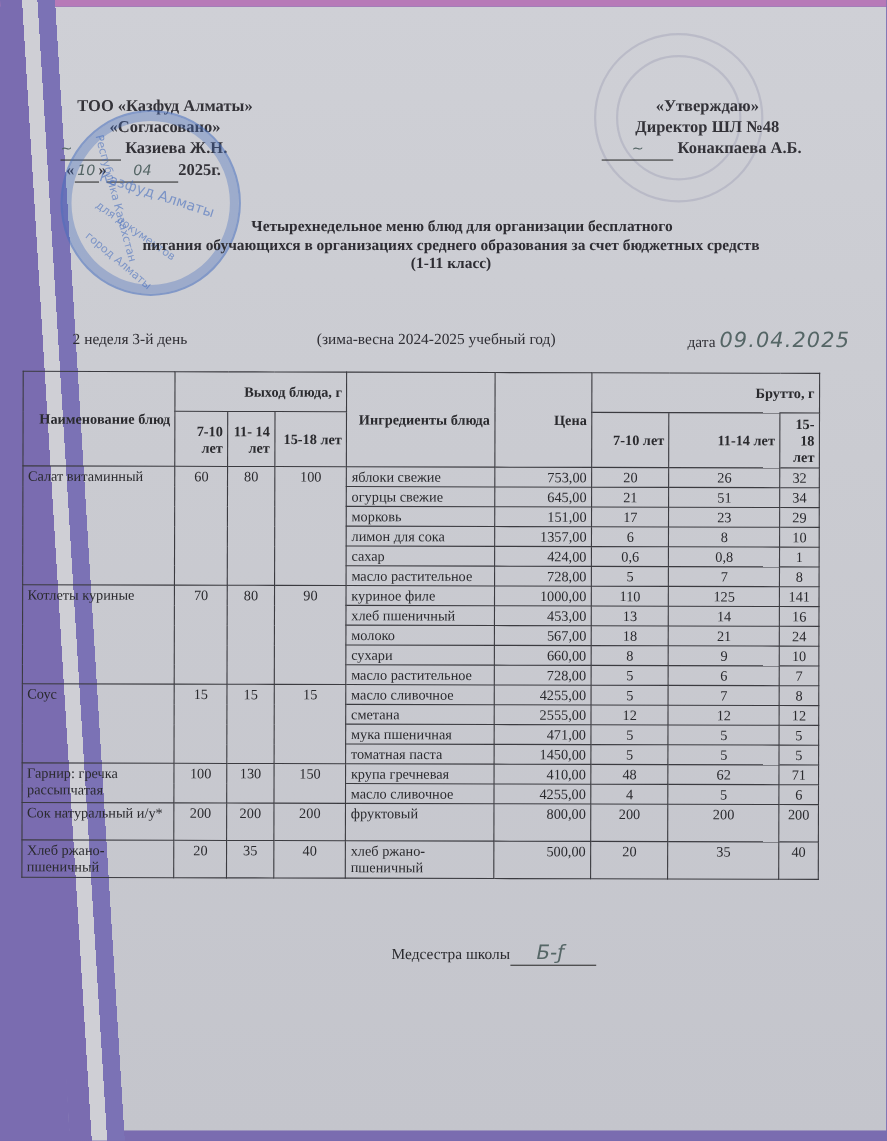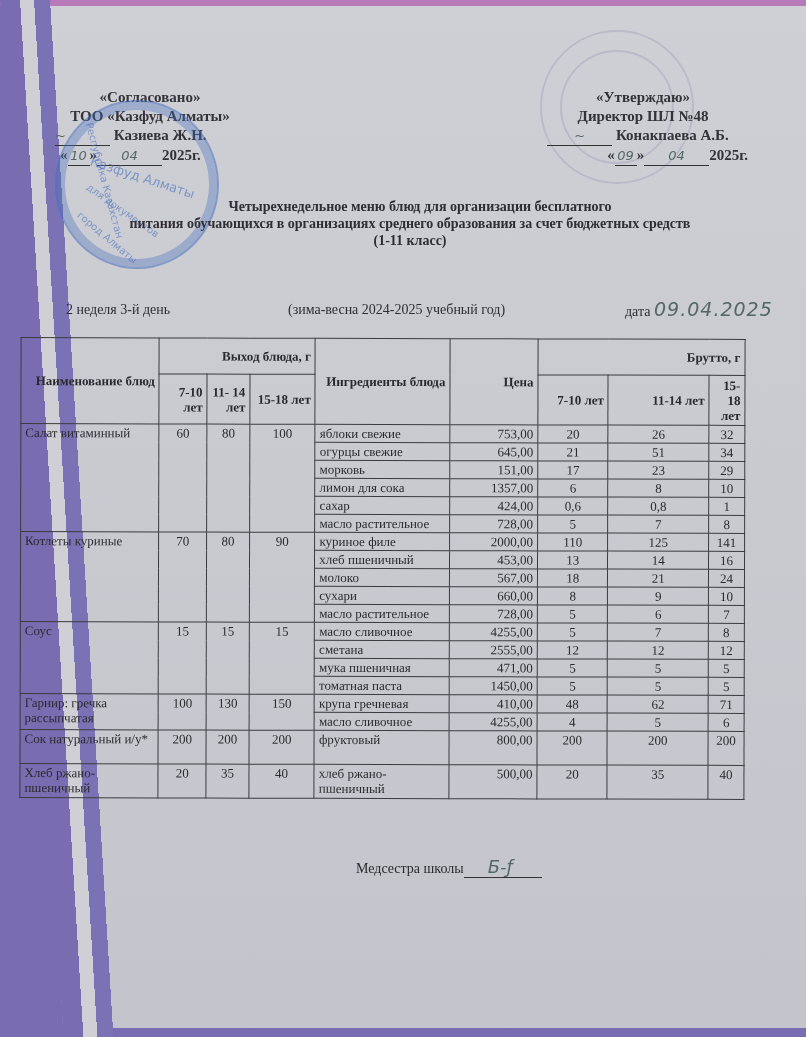--- a/index.html
+++ b/index.html
@@ -51,22 +51,22 @@
 <body>
 
 <div class="top-strip"></div>
 <div class="page"></div>
 <div class="page-left"></div>
 
 <div class="stamp-gray" style="left:540px; top:30px; width:150px; height:150px;"></div>
 <div class="stamp-gray" style="left:560px; top:50px; width:110px; height:110px;"></div>
 
 <div class="abs hdr" style="left:40px; top:88px; width:220px;">
+  <div>ТОО «Казфуд Алматы»</div>
   <div>«Согласовано»</div>
-  <div>ТОО «Казфуд Алматы»</div>
   <div style="text-align:left; padding-left:15px;">
     <span class="sig-line" style="width:55px;"><span class="hand" style="font-size:13px;">~</span></span>
     <span>Казиева Ж.Н.</span>
   </div>
   <div style="text-align:left; padding-left:20px;">
     «<span class="sig-line hand" style="width:22px; font-size:13px; text-align:center;">10</span>»<span class="sig-line hand" style="width:65px; font-size:13px; text-align:center;">04</span><span>2025г.</span>
   </div>
 </div>
 
 <div class="stamp" style="left:55px; top:100px; width:160px; height:165px;"></div>
@@ -74,23 +74,20 @@
 <div class="stamp-text" style="left:80px; top:205px; transform:rotate(35deg); font-size:10px;">для документов</div>
 <div class="stamp-text" style="left:70px; top:232px; transform:rotate(40deg); font-size:10px;">город Алматы</div>
 <div class="stamp-text" style="left:45px; top:175px; transform:rotate(75deg); font-size:10px;">Республика Казахстан</div>
 
 <div class="abs hdr" style="left:528px; top:88px; width:220px;">
   <div style="padding-left:10px;">«Утверждаю»</div>
   <div style="padding-left:10px;">Директор ШЛ №48</div>
   <div style="text-align:center;">
     <span class="sig-line" style="width:65px;"><span class="hand" style="font-size:13px;">~</span></span>
     <span>Конакпаева А.Б.</span>
-  </div>
-  <div style="text-align:right;">
-    «<span class="sig-line hand" style="width:22px; font-size:13px; text-align:center;">09</span>»<span class="sig-line hand" style="width:65px; font-size:13px; text-align:center;">04</span><span>2025г.</span>
   </div>
 </div>
 
 <div class="abs title" style="left:60px; top:198px; width:700px;">
   <div style="padding-left:20px;">Четырехнедельное меню блюд для организации бесплатного</div>
   <div>питания обучающихся в организациях среднего образования за счет бюджетных средств</div>
   <div>(1-11 класс)</div>
 </div>
 
 <div class="abs meta" style="left:66px; top:288px;">2 неделя 3-й день</div>
@@ -175,21 +172,21 @@
         <td class="b-num">5</td>
         <td class="b-num">7</td>
         <td class="b-num">8</td>
       </tr>
       <tr>
         <td rowspan="5">Котлеты куриные</td>
         <td rowspan="5" class="num">70</td>
         <td rowspan="5" class="num">80</td>
         <td rowspan="5" class="num">90</td>
         <td>куриное филе</td>
-        <td class="price">2000,00</td>
+        <td class="price">1000,00</td>
         <td class="b-num">110</td>
         <td class="b-num">125</td>
         <td class="b-num">141</td>
       </tr>
       <tr>
         <td>хлеб пшеничный</td>
         <td class="price">453,00</td>
         <td class="b-num">13</td>
         <td class="b-num">14</td>
         <td class="b-num">16</td>

